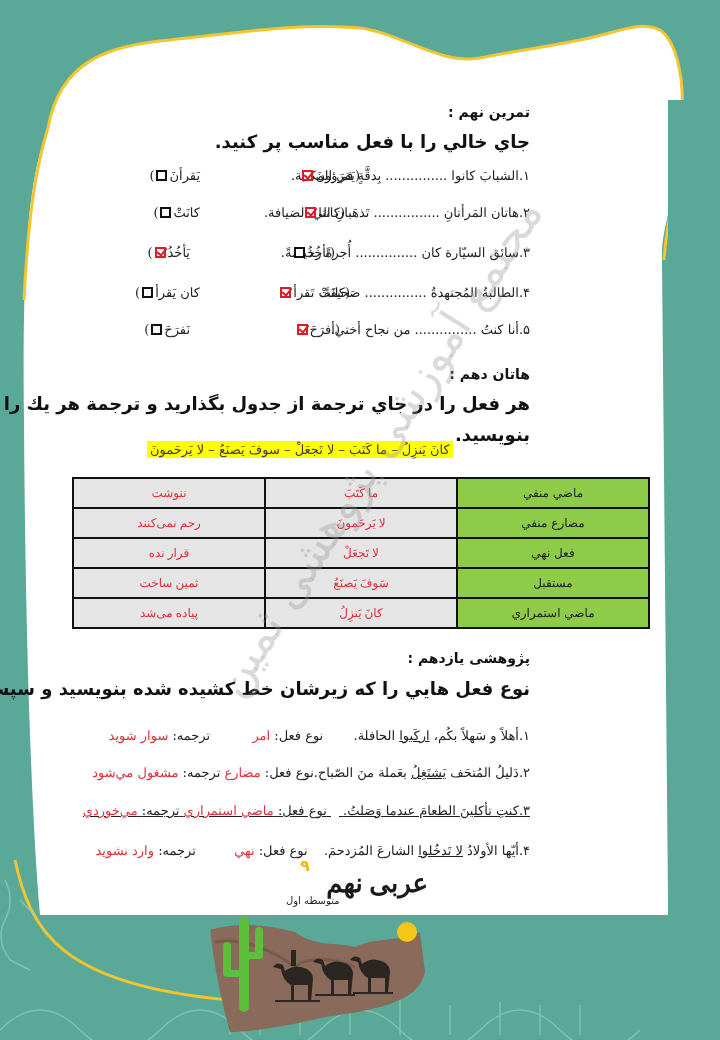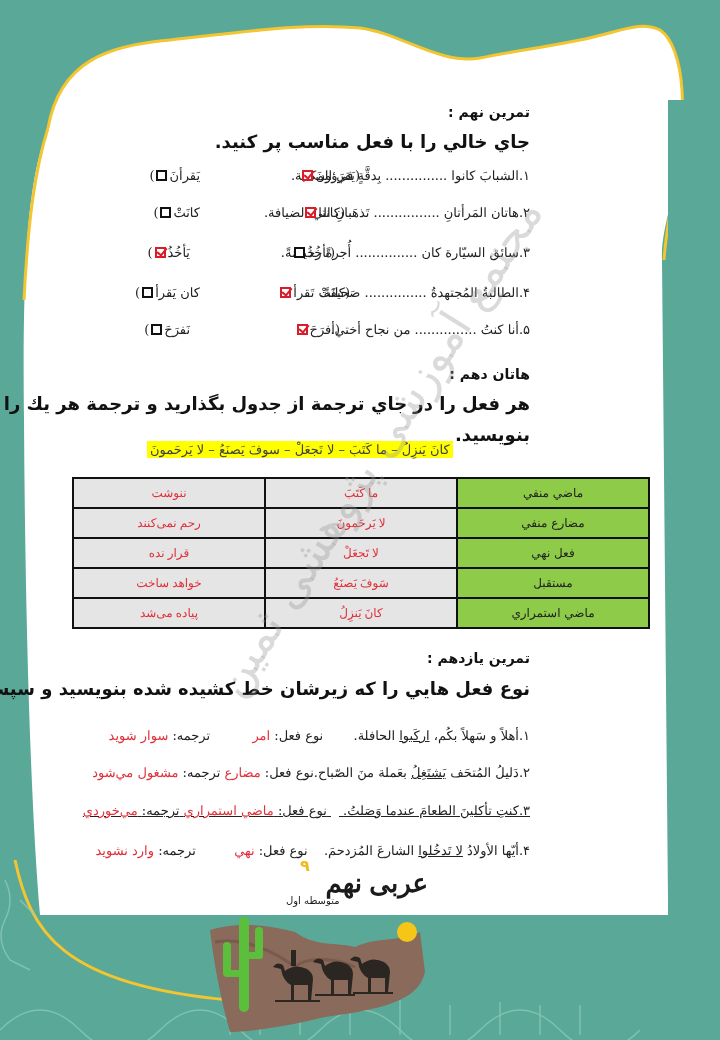--- a/index.html
+++ b/index.html
@@ -21,21 +21,21 @@
     content:""; position:absolute; left:2px; top:-3px; width:4px; height:8px;
     border-right:2px solid #d81e2a; border-bottom:2px solid #d81e2a; transform:rotate(40deg);
   }
   .highlight { background:#ffff00; font-size:13px; padding:1px 3px; font-family:"DejaVu Serif", serif; color:#404040; }
   table.verbs { position:absolute; left:72px; top:477px; width:578px; border-collapse:collapse; direction:rtl; table-layout:fixed; }
   table.verbs td { border:2px solid #111; height:28px; text-align:center; font-size:12px; font-family:"DejaVu Serif", serif; padding:0; }
   table.verbs td.type { background:#8dcb48; color:#222; width:190px; }
   table.verbs td.ans { color:#e0303a; background:#e5e5e5;font-family:Liberation Serif, serif; }
   .red { color:#e0303a; }
   .u { text-decoration:underline; }
-  .logo-text { font-weight:bold; font-size:26px; color:#1a1a1a; font-family:Liberation Sans, sans-serif; }
+  .logo-text { font-weight:bold; font-size:26px; color:#1a1a1a; font-family:Liberation Serif, serif; }
   .logo-sub { font-size:10px; color:#1a1a1a; }
   .watermark { position:absolute; left:90px; top:420px; transform:rotate(-58deg); transform-origin:center; font-size:46px; color:rgba(150,150,150,0.35); font-family:"DejaVu Serif", serif; white-space:nowrap; pointer-events:none; z-index:3; }
 </style>
 </head>
 <body>
 
 <svg class="bg-art" viewBox="0 0 720 1040" width="720" height="1040">
   <rect x="0" y="0" width="720" height="1040" fill="#5aa898"></rect>
 
   <path d="M48 128 C60 60, 110 45, 170 40 C230 34, 300 22, 360 28 C400 33, 440 65, 480 58 C510 52, 540 48, 580 40 C620 32, 640 20, 660 30 C672 38, 680 60, 682 90 C686 180, 660 220, 662 260 L668 900 C668 905, 668 910, 668 915 L40 915 C30 800, 25 600, 24 420 C22 260, 28 180, 48 128 Z" fill="#ffffff"></path>
@@ -144,31 +144,31 @@
         <td class="ans">رحم نمی‌کنند</td>
       </tr>
       <tr>
         <td class="type">فعل نهي</td>
         <td class="ans">لا تَجعَلْ</td>
         <td class="ans">قرار نده</td>
       </tr>
       <tr>
         <td class="type">مستقبل</td>
         <td class="ans">سَوفَ یَصنَعُ</td>
-        <td class="ans">خواهد ساخت</td>
+        <td class="ans">ثمین ساخت</td>
       </tr>
       <tr>
         <td class="type">ماضي استمراري</td>
         <td class="ans">کانَ یَنزِلُ</td>
         <td class="ans">پیاده می‌شد</td>
       </tr>
     </tbody>
   </table>
 
-  <div class="abs h-title" style="right:150px; top:650px;">تمرین یازدهم :</div>
+  <div class="abs h-title" style="right:150px; top:650px;">پژوهشی یازدهم :</div>
   <div class="abs h-instr" style="right:150px; top:678px;">نوع فعل هایي را که زیرشان خط کشیده شده بنویسید و سپس هر یك را ترجمه کنید.</div>
 
   <div class="abs q" style="right:150px; top:728px;">
     <span>۱.</span><span>أهلاً و سَهلاً بکُم، </span><span class="u">ارکَبوا</span><span> الحافلة.</span>
     <span style="display:inline-block;width:22px;"></span>
     <span>نوع فعل:</span> <span class="red">امر</span>
     <span style="display:inline-block;width:34px;"></span>
     <span>ترجمه:</span> <span class="red">سوار شوید</span>
   </div>
 

